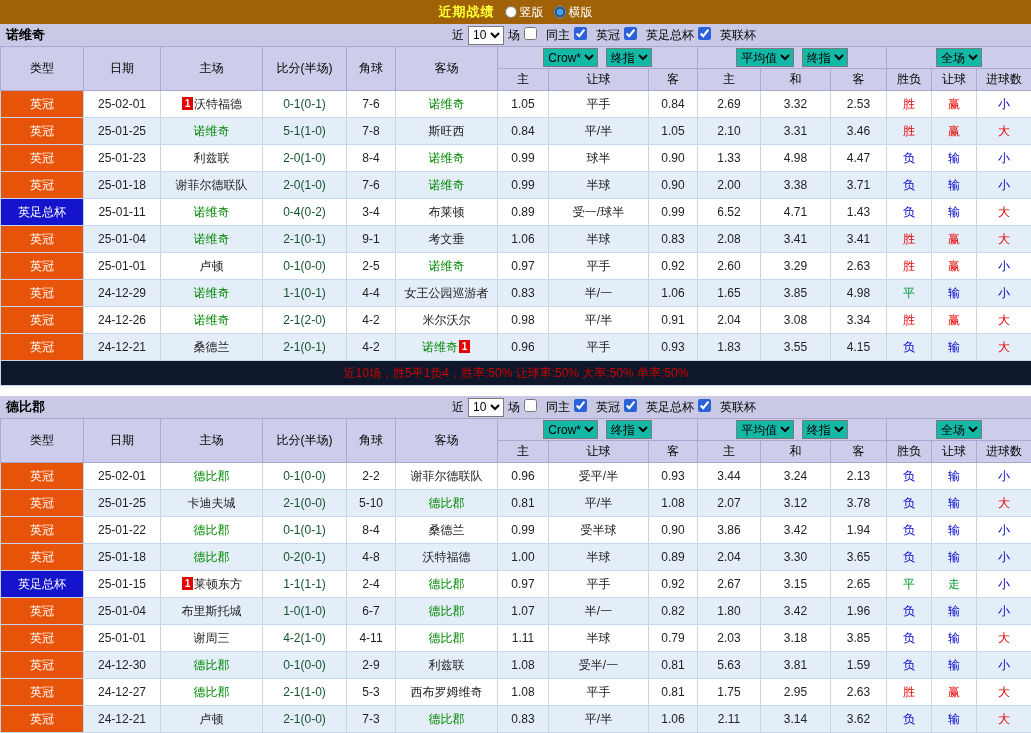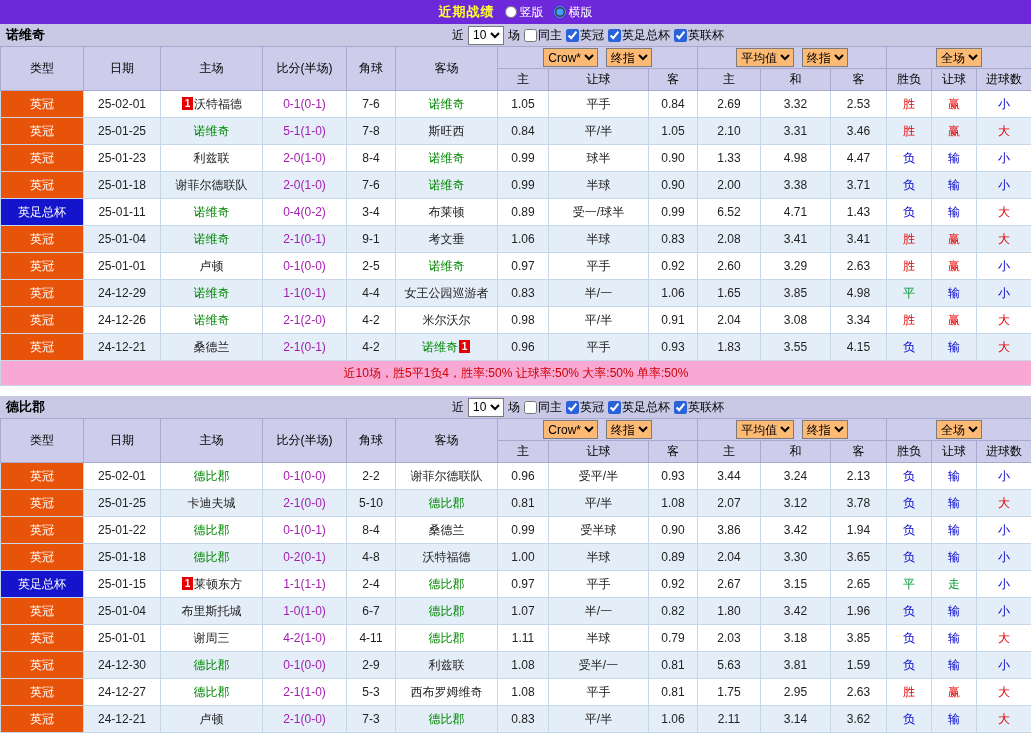--- a/index.html
+++ b/index.html
@@ -1,40 +1,40 @@
 <!DOCTYPE html>
 <html><head>
 <meta charset="utf-8">
 <style>
   html,body{margin:0;padding:0}
   body{width:1031px;font-family:"Liberation Sans","DejaVu Sans",sans-serif;background:#fff;color:#222}
-  .topbar{height:24px;background:#6d28d9;display:flex;align-items:center;justify-content:center;gap:10px}
+  .topbar{height:24px;background:#a16207;display:flex;align-items:center;justify-content:center;gap:10px}
   .topbar-title{color:#ffff33;font-size:13px;font-weight:bold;letter-spacing:1px}
   .radio-opt{display:flex;align-items:center;gap:3px;color:#fff;font-size:12px;cursor:pointer}
   .radio-opt input{width:12px;height:12px;margin:0;accent-color:#3fa0ff}
   .section+.section{margin-top:10px}
   .section-header{height:22px;background:#c9c9e5;position:relative;display:flex;align-items:center}
   .team-title{font-size:13px;font-weight:bold;margin-left:6px;color:#000}
   .filters{position:absolute;left:452px;top:0;height:100%;display:flex;align-items:center;gap:4px;font-size:12px;color:#000}
   .count-select{height:19px;font-size:12px;border:1px solid #7b7b7b;background:#fff}
-  .cb{display:flex;align-items:center;gap:1px;cursor:pointer}
+  .cb{display:flex;gap:9px;cursor:pointer}
   .cb input{width:13px;height:13px;margin:0;accent-color:#2b62d9}
   table{border-collapse:collapse;table-layout:fixed;width:1031px;font-size:12px}
   thead th{background:#cdcdeb;border:1px solid #a9a9d0;font-weight:normal;color:#000;height:21px;padding:0;overflow:hidden;white-space:nowrap}
-  thead select{height:19px;font-size:12px;border:1px solid #7b7b7b;background:#fdba74;vertical-align:middle;margin:0 2px}
+  thead select{height:19px;font-size:12px;border:1px solid #7b7b7b;background:#14b8a6;vertical-align:middle;margin:0 2px}
   tbody td{border:1px solid #c6d7ea;height:26px;text-align:center;padding:0;overflow:hidden;white-space:nowrap}
   tbody tr:nth-child(even){background:#e4eef9}
   .type-cell{color:#fff}
   .date{color:#222}
-  .score{color:#a21caf}
+  .score{color:#14532d}
   .corner{color:#222}
   .odd{color:#222}
   .team{color:#222}
   .team.focus{color:#008800}
-  tfoot td{border:1px solid #c6d7ea;height:22px;text-align:center;color:#cc0000;background:#f9a8d4}
+  tfoot td{border:1px solid #c6d7ea;height:22px;text-align:center;color:#cc0000;background:#0f172a}
   .badge{display:inline-block;background:#e60000;color:#fff;font-size:10px;line-height:13px;height:13px;min-width:9px;padding:0 1px;margin:0 1px;vertical-align:1px;font-weight:bold}
 </style>
 </head>
 <body>
 
 <div class="topbar">
   <span class="topbar-title">近期战绩</span>
   <label class="radio-opt">
     <input type="radio" name="layout" style="">
     <span>竖版</span>

